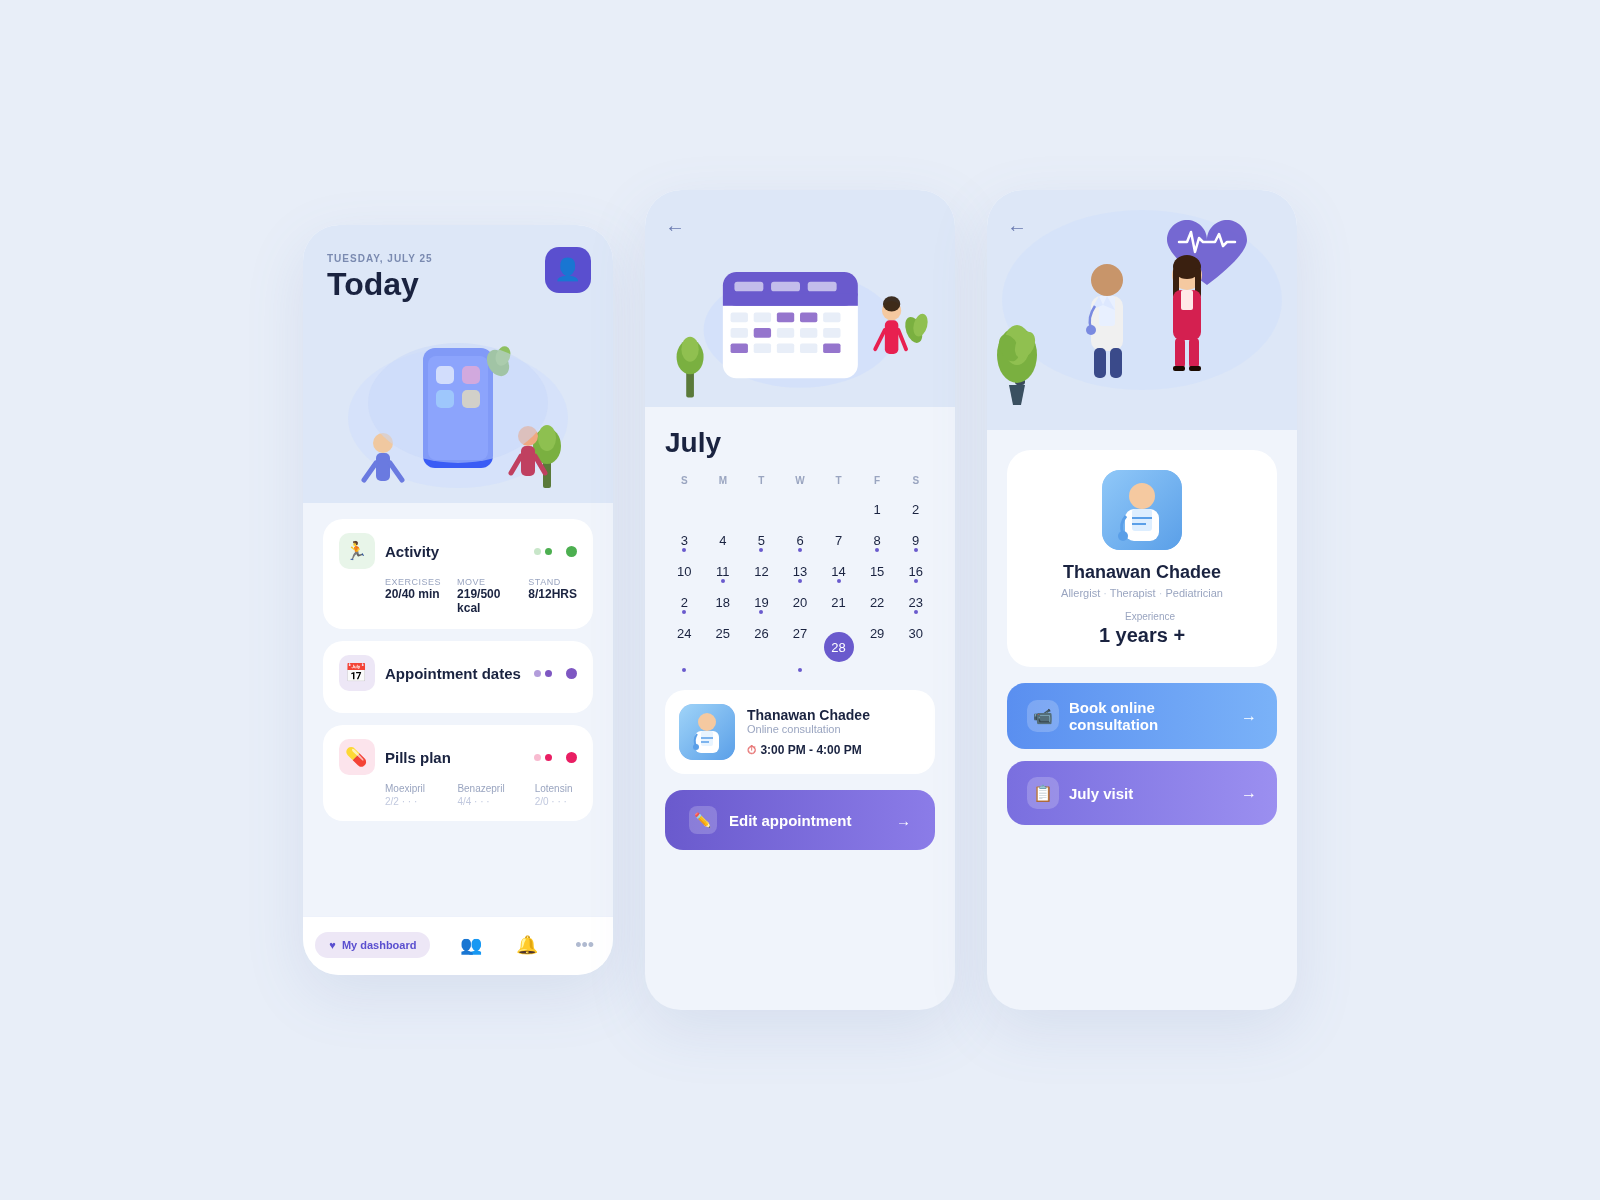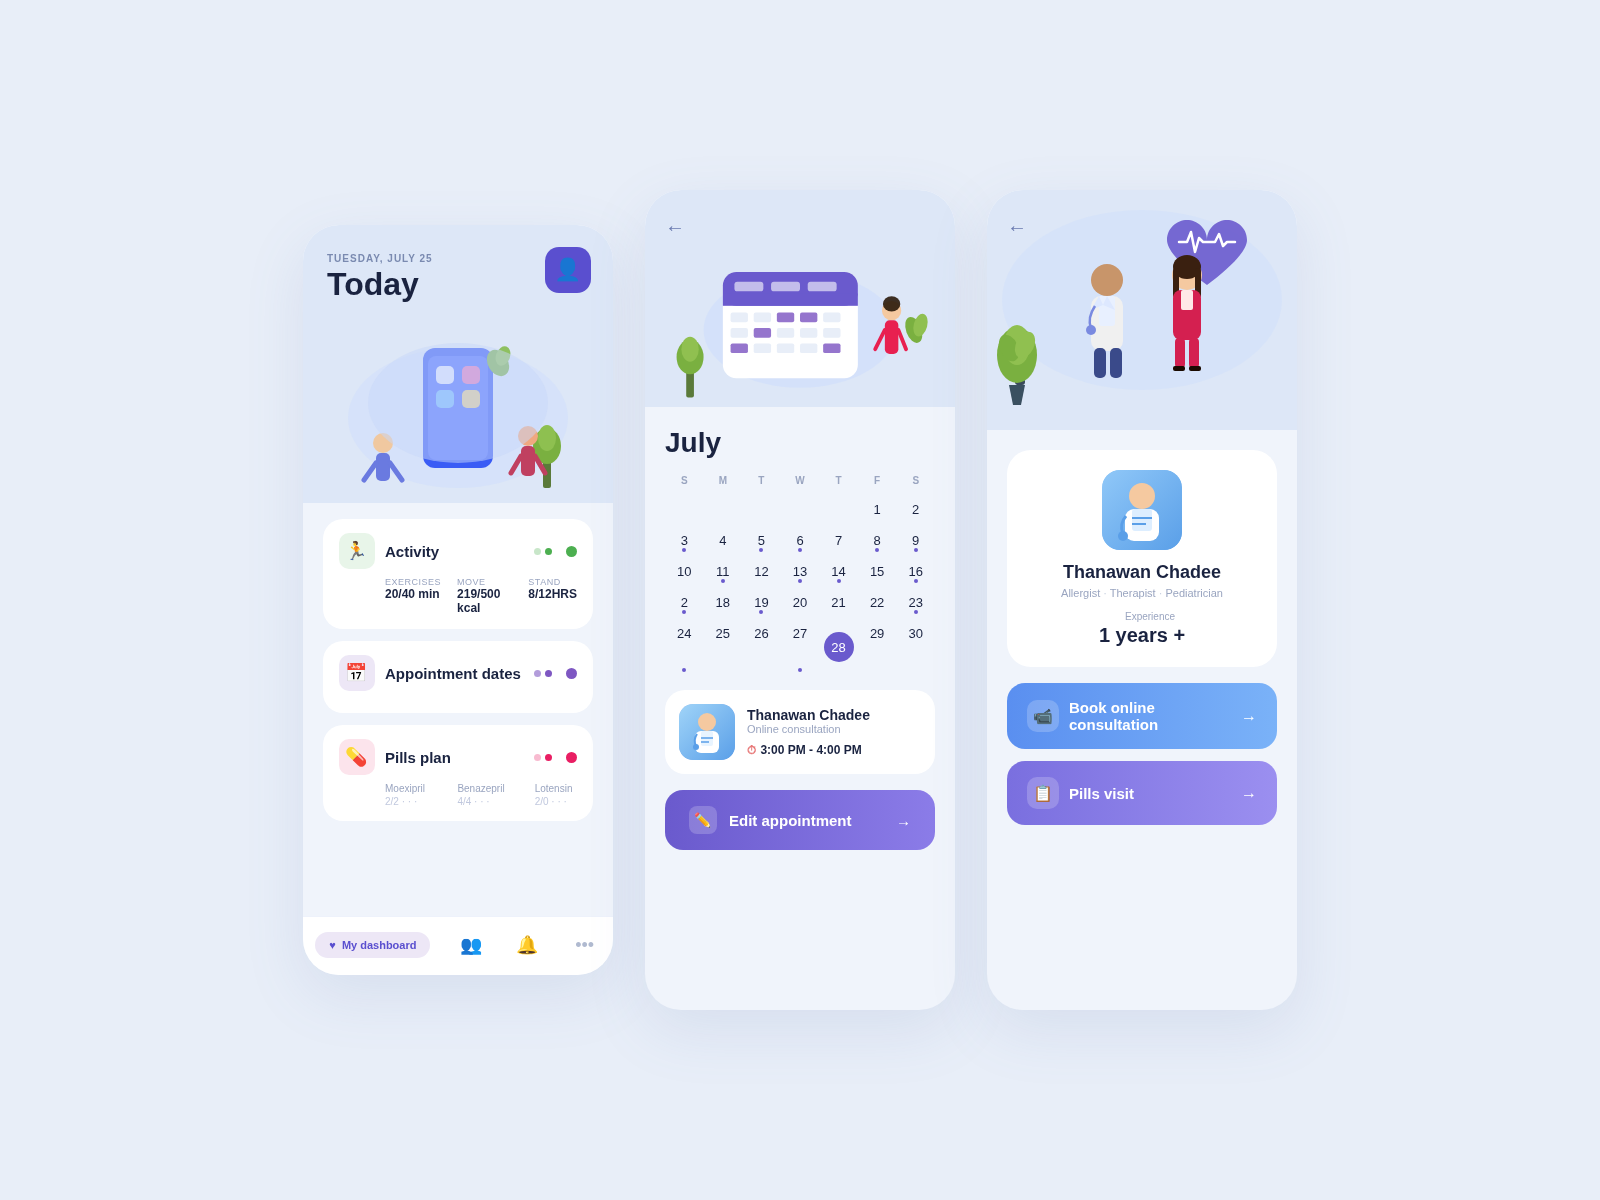--- a/index.html
+++ b/index.html
@@ -815,19 +815,19 @@
       </div>
 
       <div class="s3-book-btn s3-book-online">
         <div class="book-icon">📹</div>
         <span class="book-label">Book online consultation</span>
         <span class="book-arrow">→</span>
       </div>
 
       <div class="s3-book-btn s3-book-visit">
         <div class="book-icon">📋</div>
-        <span class="book-label">Pills visit</span>
+        <span class="book-label">July visit</span>
         <span class="book-arrow">→</span>
       </div>
     </div>
   </div>
 
 </div>
 
 </body></html>

